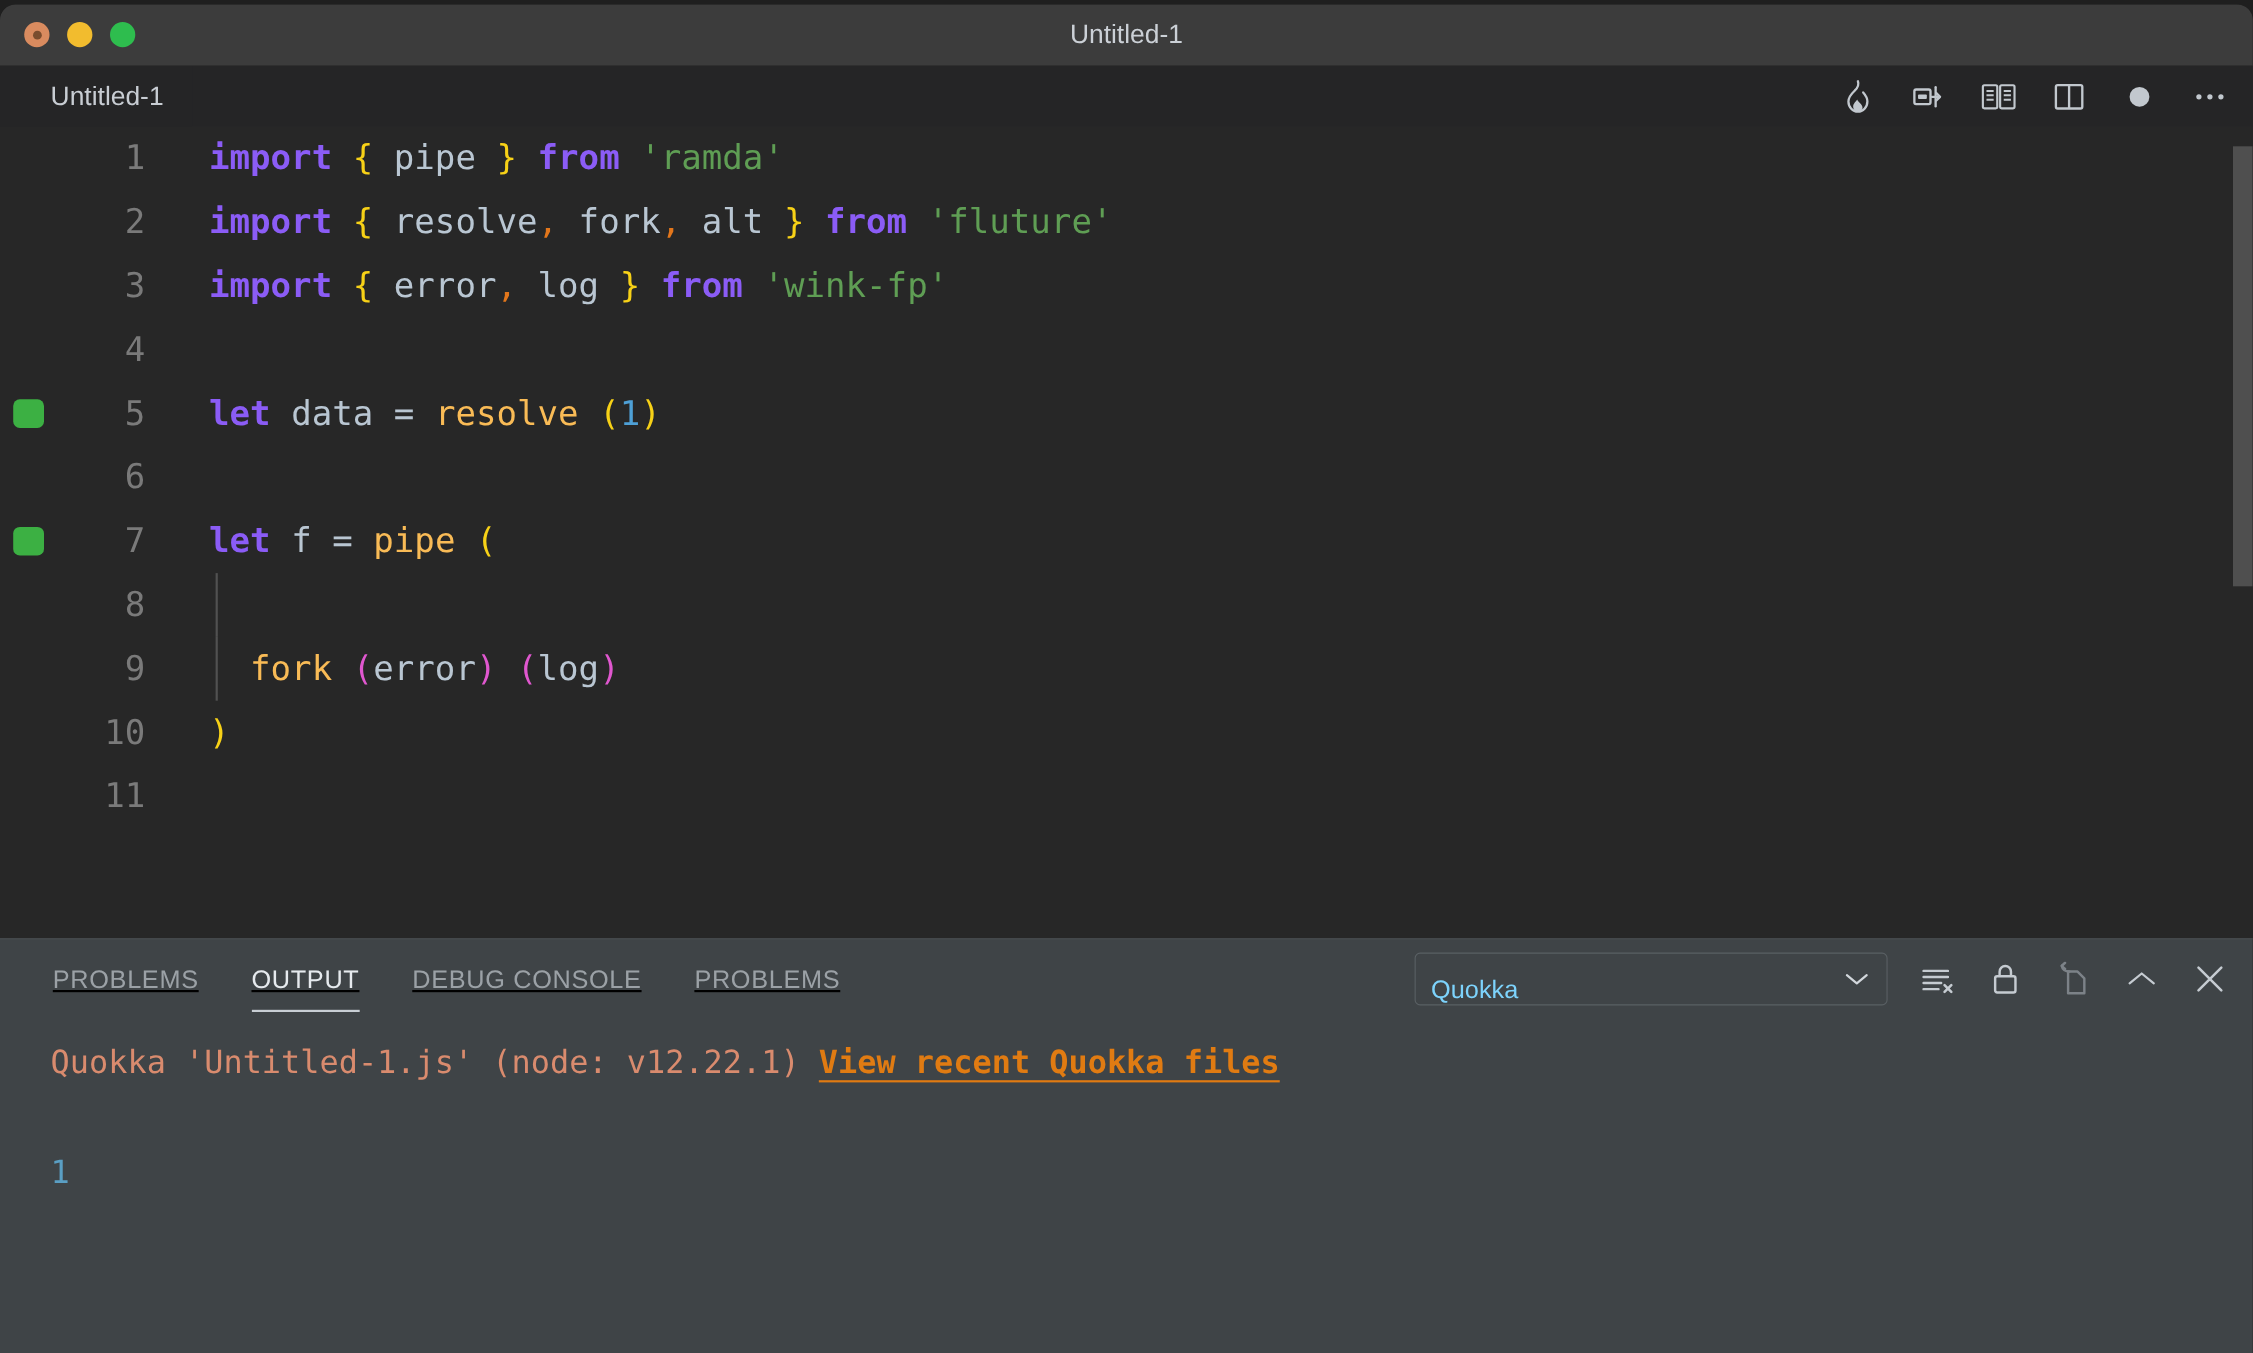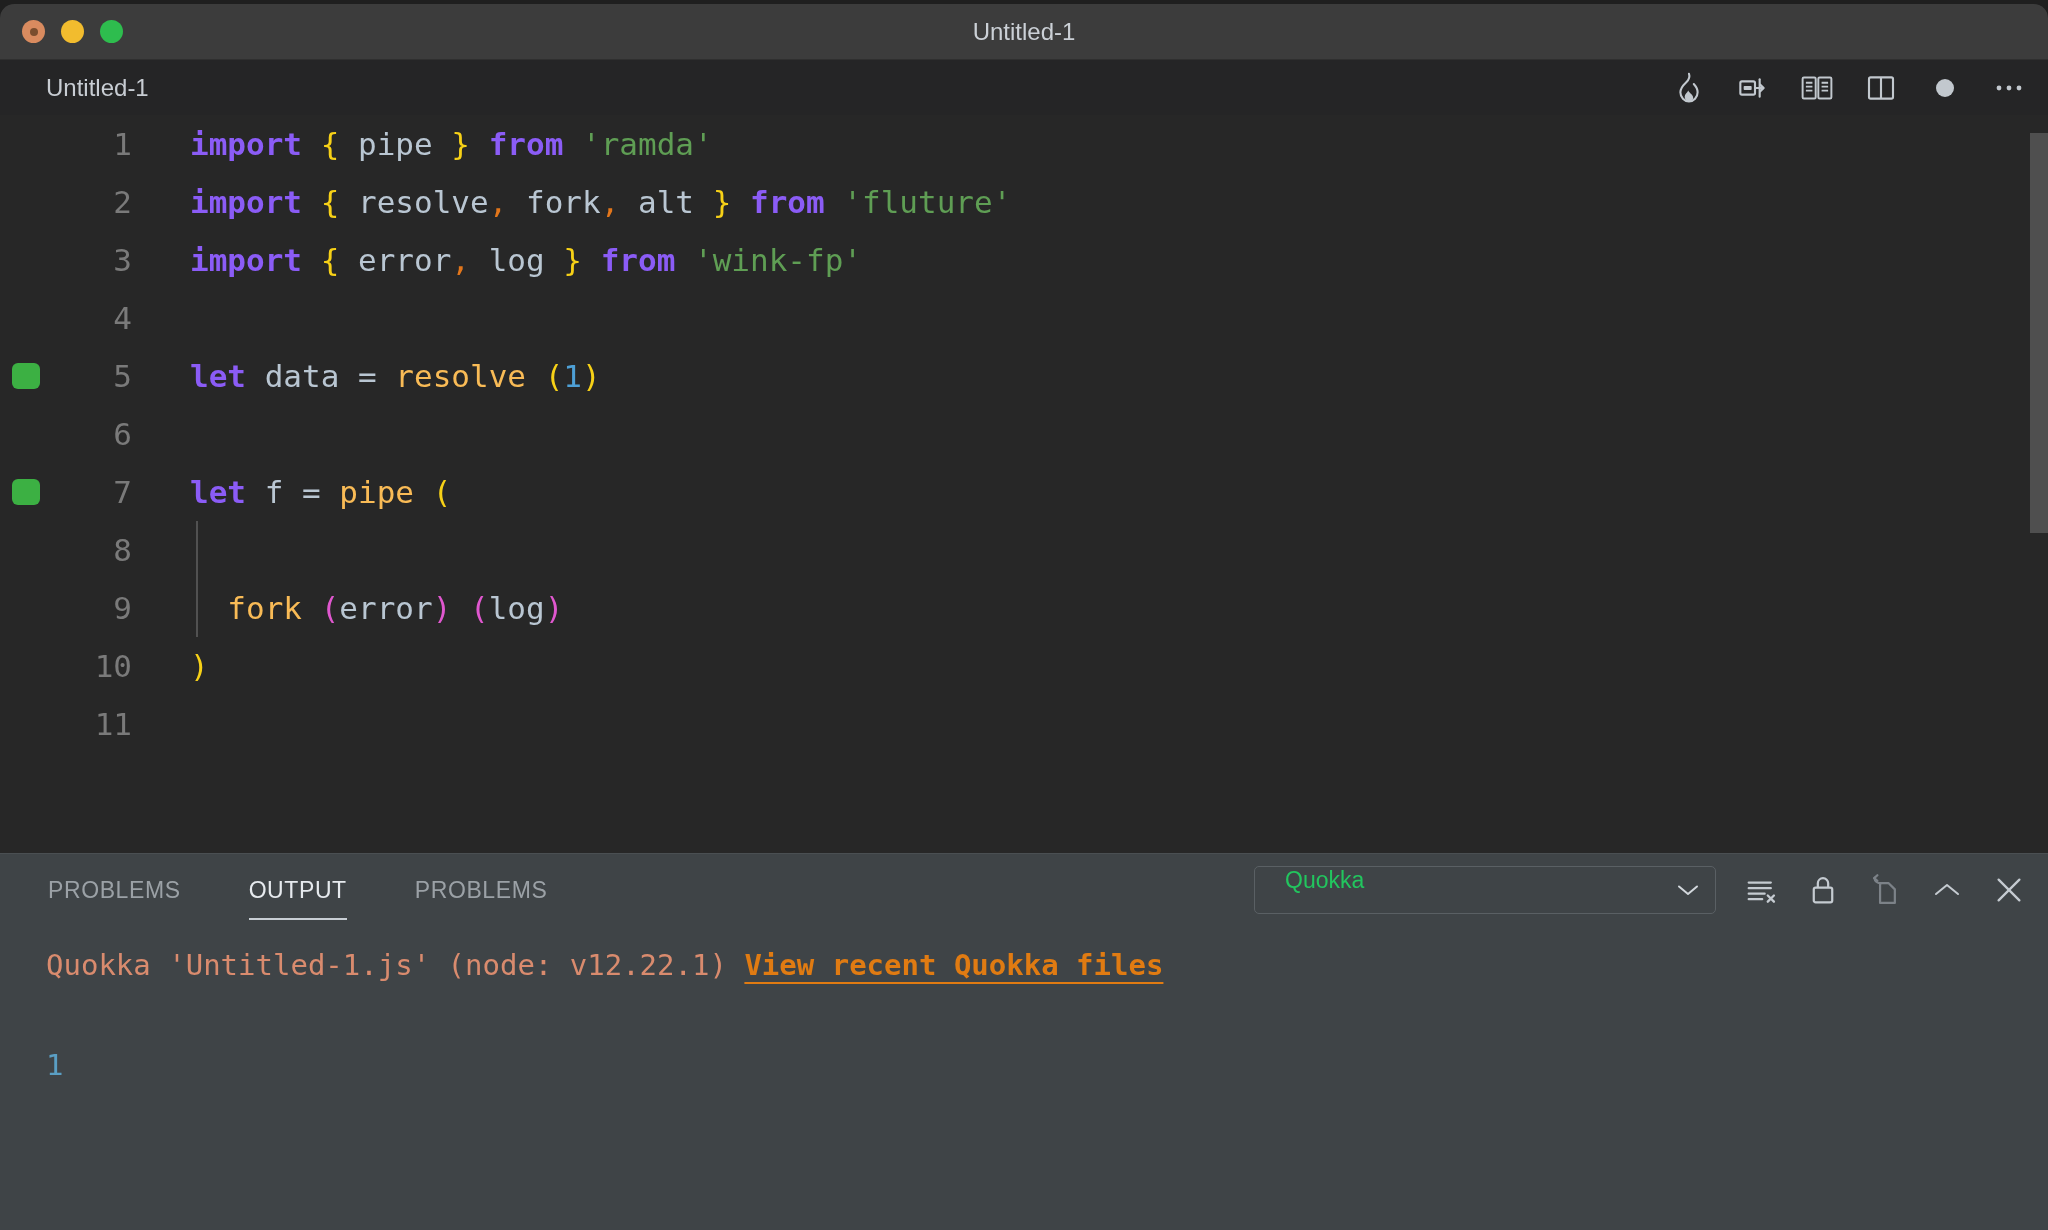--- a/index.html
+++ b/index.html
@@ -178,21 +178,22 @@
     height: 382px;
     background: #3f4447;
     border-top: 1px solid #4a4f52;
   }
   #panel-tabs {
     position: relative;
     height: 72px;
     display: flex;
     align-items: center;
     padding-left: 48px;
-    gap: 68px;
+    gap: 48px;
+    text-decoration: underline;
   }
   .ptab {
     position: relative;
     height: 72px;
     display: flex;
     align-items: center;
     color: #9ba1a6;
     font-size: 23px;
     letter-spacing: 0.6px;
   }
@@ -212,23 +213,23 @@
     align-items: center;
     gap: 28px;
   }
   #output-select {
     width: 400px;
     height: 46px;
     border: 1px solid #5a6064;
     border-radius: 5px;
     background: #3f4447;
     display: flex;
-    align-items: flex-start;
-    padding: 0 30px;
-    color: #22c55e;
+    align-items: flex-end;
+    padding: 0 14px;
+    color: #7dd3fc;
     font-size: 23px;
     position: relative;
   }
   #output-select .chev {
     position: absolute;
     right: 14px; top: 0; bottom: 0;
     display: flex; align-items: center;
     color: #d2d7dc;
   }
   .pact {
@@ -399,20 +400,23 @@
   </div>
 
   <div id="panel">
 
     <div id="panel-tabs">
       <div class="ptab">
         <span>PROBLEMS</span>
       </div>
       <div class="ptab active">
         <span>OUTPUT</span>
+      </div>
+      <div class="ptab">
+        <span>DEBUG CONSOLE</span>
       </div>
       <div class="ptab">
         <span>PROBLEMS</span>
       </div>
 
       <div id="panel-right">
 
         <div id="output-select">
           <span>Quokka</span>
           <span class="chev">

